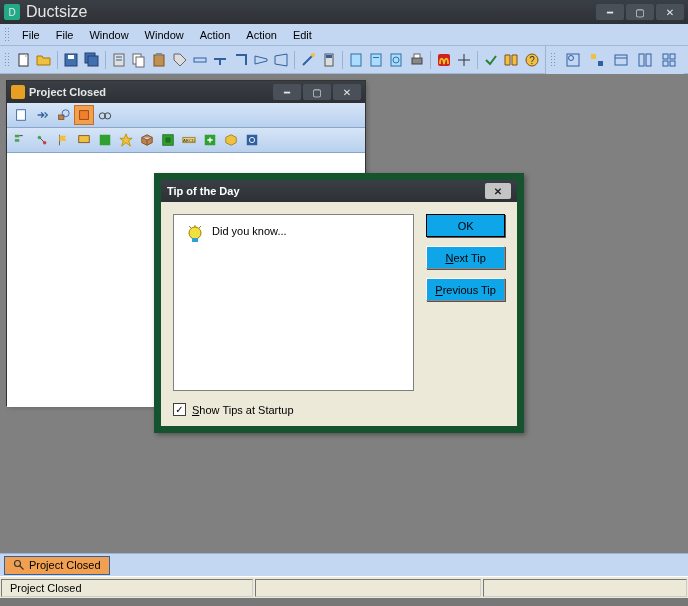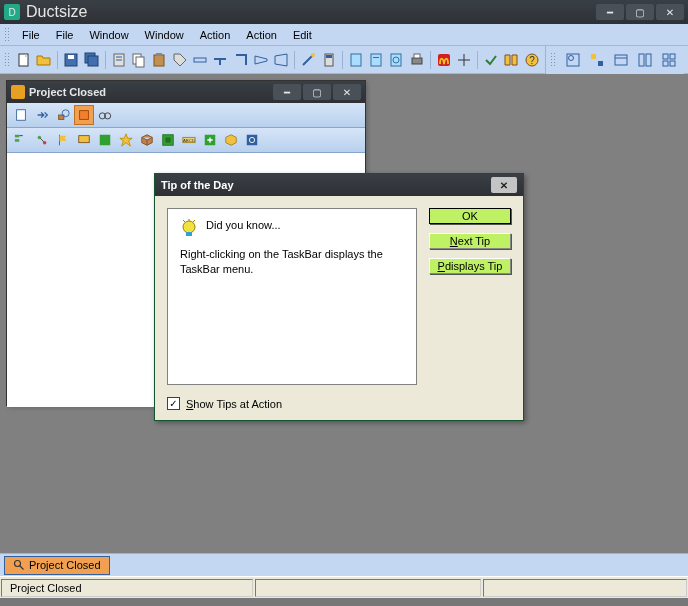--- a/index.html
+++ b/index.html
@@ -131,21 +131,21 @@
   .ctb-btn.highlight { background: #f0a050; border: 1px solid #c07020;}
   .child-body { background: #fff; height: 254px; }
 
   
   .dialog {
     position: absolute;
     top: 99px;
     left: 154px;
     width: 370px;
     background: #ece9d8;
-    border: 1px solid #14532d;
+    border: 7px solid #14532d;
     box-shadow: 2px 2px 5px rgba(0,0,0,.35);
     z-index: 20;
   }
   .dlg-titlebar {
     background: linear-gradient(180deg, #3a3f45 0%, #2d3136 100%);
     height: 22px;
     display: flex; align-items: center;
     padding: 0 6px;
     color: #fff;
     font-weight: bold;
@@ -167,21 +167,21 @@
     width: 250px;
     height: 177px;
     padding: 10px 12px;
     box-shadow: inset 1px 1px 0 #fff;
   }
   .tip-head { display: flex; gap: 8px; margin-bottom: 6px; }
   .bulb-icon { width: 18px; height: 22px; }
   .tip-text { color: #000; }
   .dlg-buttons { display: flex; flex-direction: column; gap: 9px; width: 82px; }
   .dlg-btn {
-    height: 16px; background: #bef264; border: 1px solid #888; border-top-color: #fff; border-left-color: #fff;
+    height: 23px; background: #0ea5e9; border: 1px solid #888; border-top-color: #fff; border-left-color: #fff;
     box-shadow: 1px 1px 0 #555; cursor: pointer; font-size: 11px;
     display: flex; align-items: center; justify-content: center;
   }
   .dlg-btn.default { border: 1px solid #000; }
   .dlg-foot { padding: 0 12px 10px 12px; display: flex; align-items: center; gap: 6px; }
   .chk { width: 13px; height: 13px; border: 1px solid #404040; background: #fff; display: flex; align-items: center; justify-content: center; font-size: 10px; }
 
   
   .taskbar {
     position: absolute;
@@ -550,37 +550,36 @@
     <div class="dlg-body">
       <div class="tip-panel">
         <div class="tip-head">
           <svg class="bulb-icon" viewBox="0 0 18 22">
             <circle cx="9" cy="8" r="6" fill="#f0e040" stroke="#a08000"></circle>
             <rect x="6" y="13" width="6" height="4" fill="#30a0d0"></rect>
             <path d="M5 3 L3 1 M13 3 L15 1 M9 0 L9 2" stroke="#a08000"></path>
           </svg>
           <span class="tip-text">Did you know...</span>
         </div>
-        <div class="tip-text" style="line-height:1.4">Right-clicking on the TaskBar displays the TaskBar menu.</div>
       </div>
       <div class="dlg-buttons">
         <button class="dlg-btn default">OK</button>
         <button class="dlg-btn">
             <span style="text-decoration:underline">N</span>
             <span>ext Tip</span>
           </button>
         <button class="dlg-btn">
             <span style="text-decoration:underline">P</span>
-            <span>displays Tip</span>
+            <span>revious Tip</span>
           </button>
       </div>
     </div>
     <div class="dlg-foot">
       <div class="chk">✓</div>
-      <span><span style="text-decoration:underline">S</span><span>how Tips at Action</span></span>
+      <span><span style="text-decoration:underline">S</span><span>how Tips at Startup</span></span>
     </div>
   </div>
 
   <div class="taskbar">
     <div class="task-btn">
       <svg width="12" height="12" viewBox="0 0 16 16">
           <circle cx="6" cy="6" r="4" fill="none" stroke="#333" stroke-width="1.5"></circle>
           <line x1="9" y1="9" x2="14" y2="14" stroke="#333" stroke-width="1.5"></line>
         </svg>
       <span>Project Closed</span>

